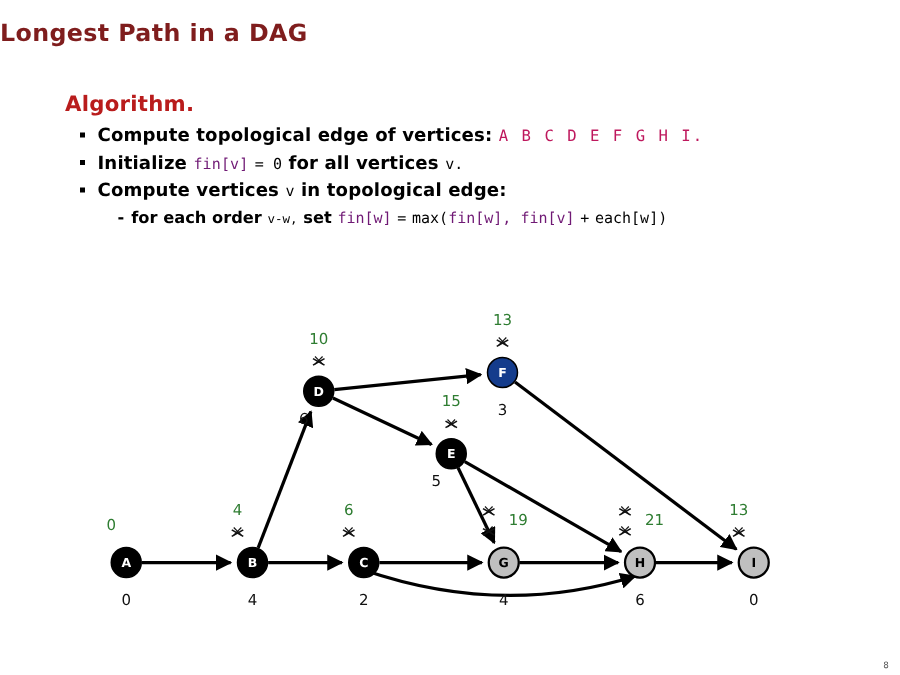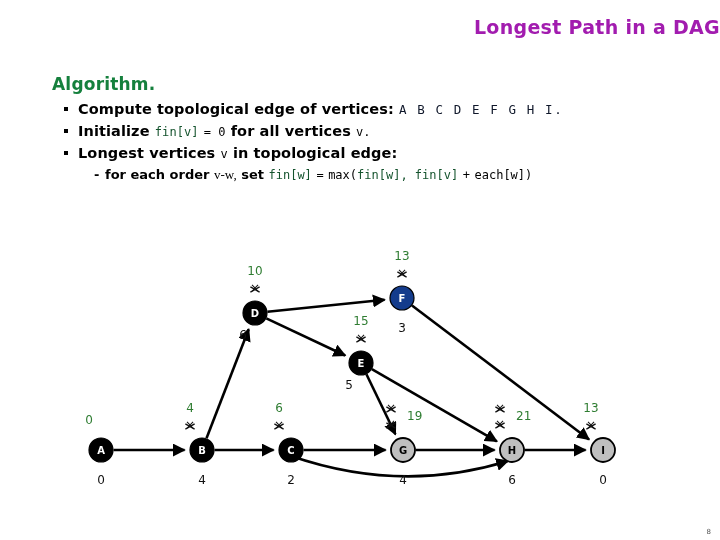--- a/index.html
+++ b/index.html
@@ -14,39 +14,39 @@
     overflow: hidden;
     font-family: "DejaVu Sans", sans-serif;
   }
 
   
   #slide-title {
     position: absolute;
     top: 16px;
     left: 0;
     width: 720px;
-    text-align: right;
+    text-align: left;
     font-family: "DejaVu Sans", sans-serif;
     font-size: 19px;
     font-weight: 600;
     letter-spacing: 0.3px;
-    color: #a21caf;
+    color: #7f1d1d;
   }
 
   
   #algo-block {
     position: absolute;
     top: 74px;
     left: 52px;
     width: 650px;
   }
   #algo-heading {
     font-size: 17px;
     font-weight: 700;
-    color: #15803d;
+    color: #b91c1c;
     letter-spacing: 0.2px;
     margin-bottom: 7px;
   }
   .bullet-row {
     display: flex;
     align-items: baseline;
     margin-left: 12px;
     margin-bottom: 6px;
   }
   .bullet-mark {
@@ -90,35 +90,34 @@
     white-space: nowrap;
   }
   .mono {
     font-family: "DejaVu Sans Mono", monospace;
     font-weight: normal;
     font-size: 12px;
     color: #000;
     letter-spacing: 0;
   }
   .mono.sm {
-    font-size: 13px;
-    font-family: Liberation Serif, serif;
+    font-size: 10px;
   }
   .mono-green {
     font-family: "DejaVu Sans Mono", monospace;
     font-weight: normal;
     font-size: 12px;
-    color: #14532d;
+    color: #701a75;
     text-align: center;
   }
   .seq {
     font-family: "DejaVu Sans Mono", monospace;
     font-weight: normal;
     font-size: 12.5px;
-    color: #0f172a;
+    color: #be185d;
     letter-spacing: 1.6px;
   }
 
   
   #graph-area {
     position: absolute;
     top: 236px;
     left: 0;
     width: 720px;
     height: 280px;
@@ -164,21 +163,21 @@
       <span class="mono-green">fin[v]</span>
       <span class="mono">= 0</span>
       <span>for all vertices</span>
       <span class="mono">v.</span>
     </span>
   </div>
 
   <div class="bullet-row">
     <span class="bullet-mark"><i></i></span>
     <span class="bullet-text">
-      <span>Longest vertices</span>
+      <span>Compute vertices</span>
       <span class="mono">v</span>
       <span>in topological edge:</span>
     </span>
   </div>
 
   <div class="sub-row">
     <span class="dash-mark">-</span>
     <span class="sub-text">
       <span>for each order</span>
       <span class="mono sm">v-w,</span>

